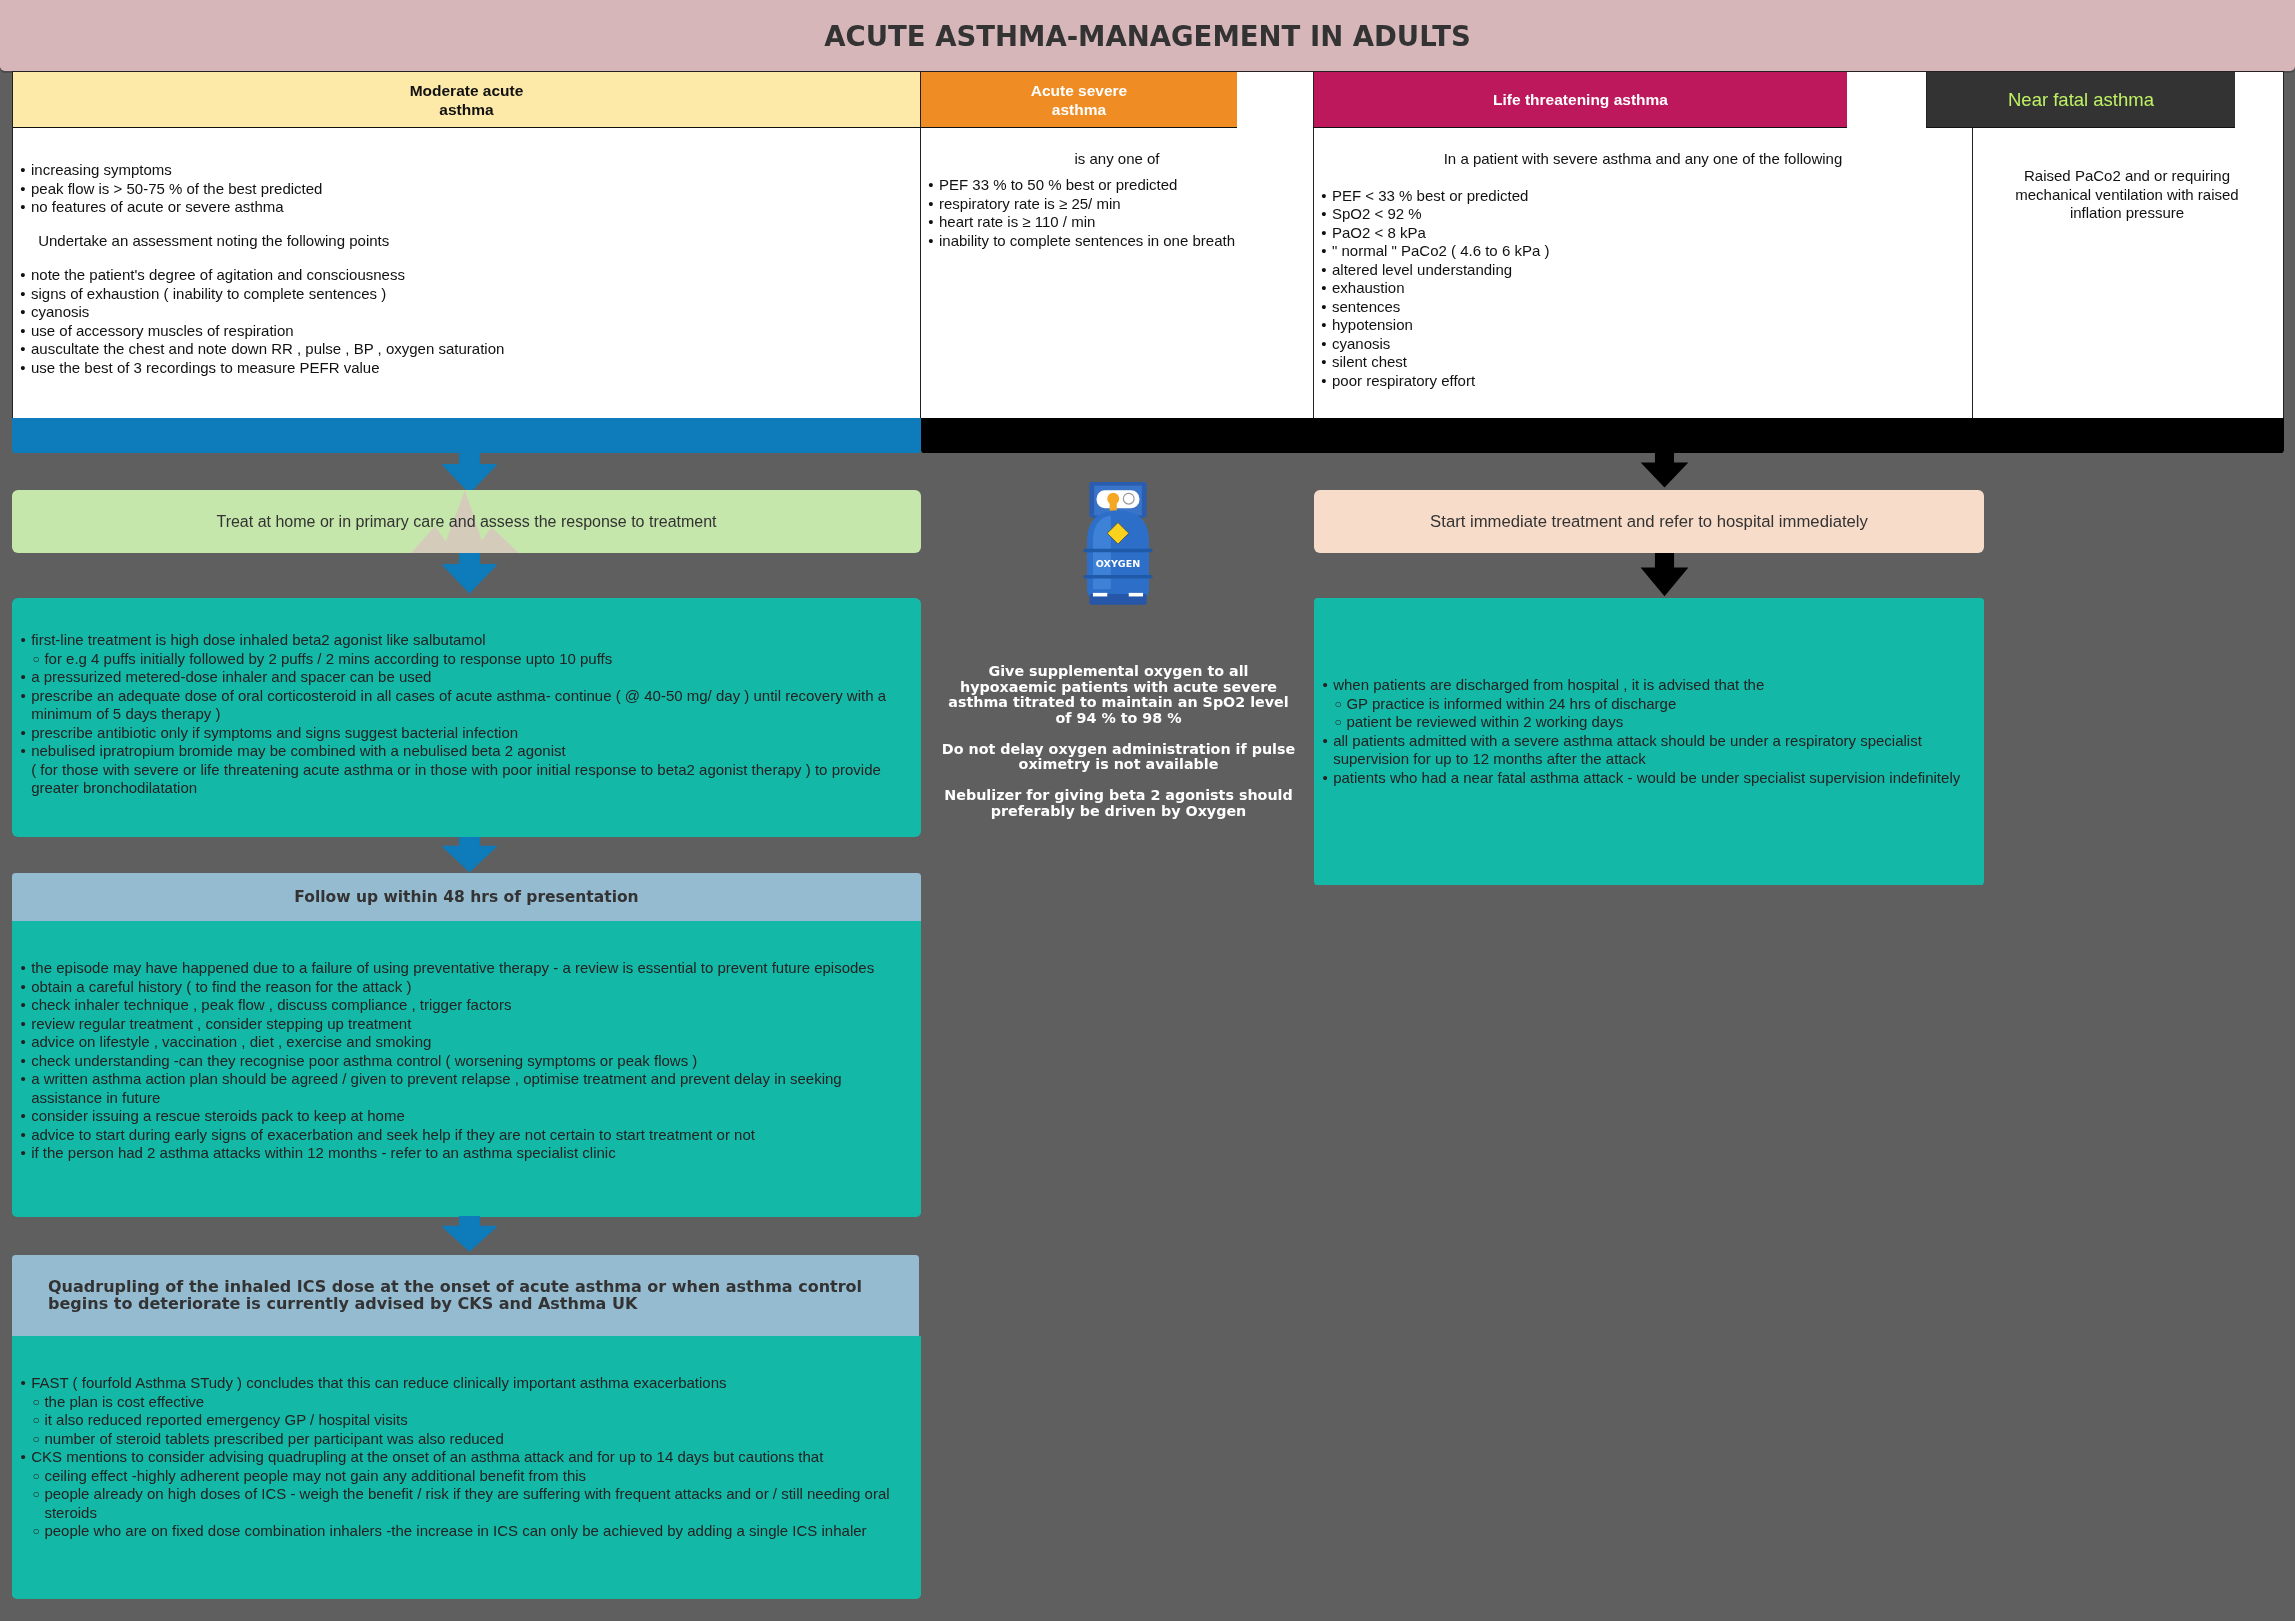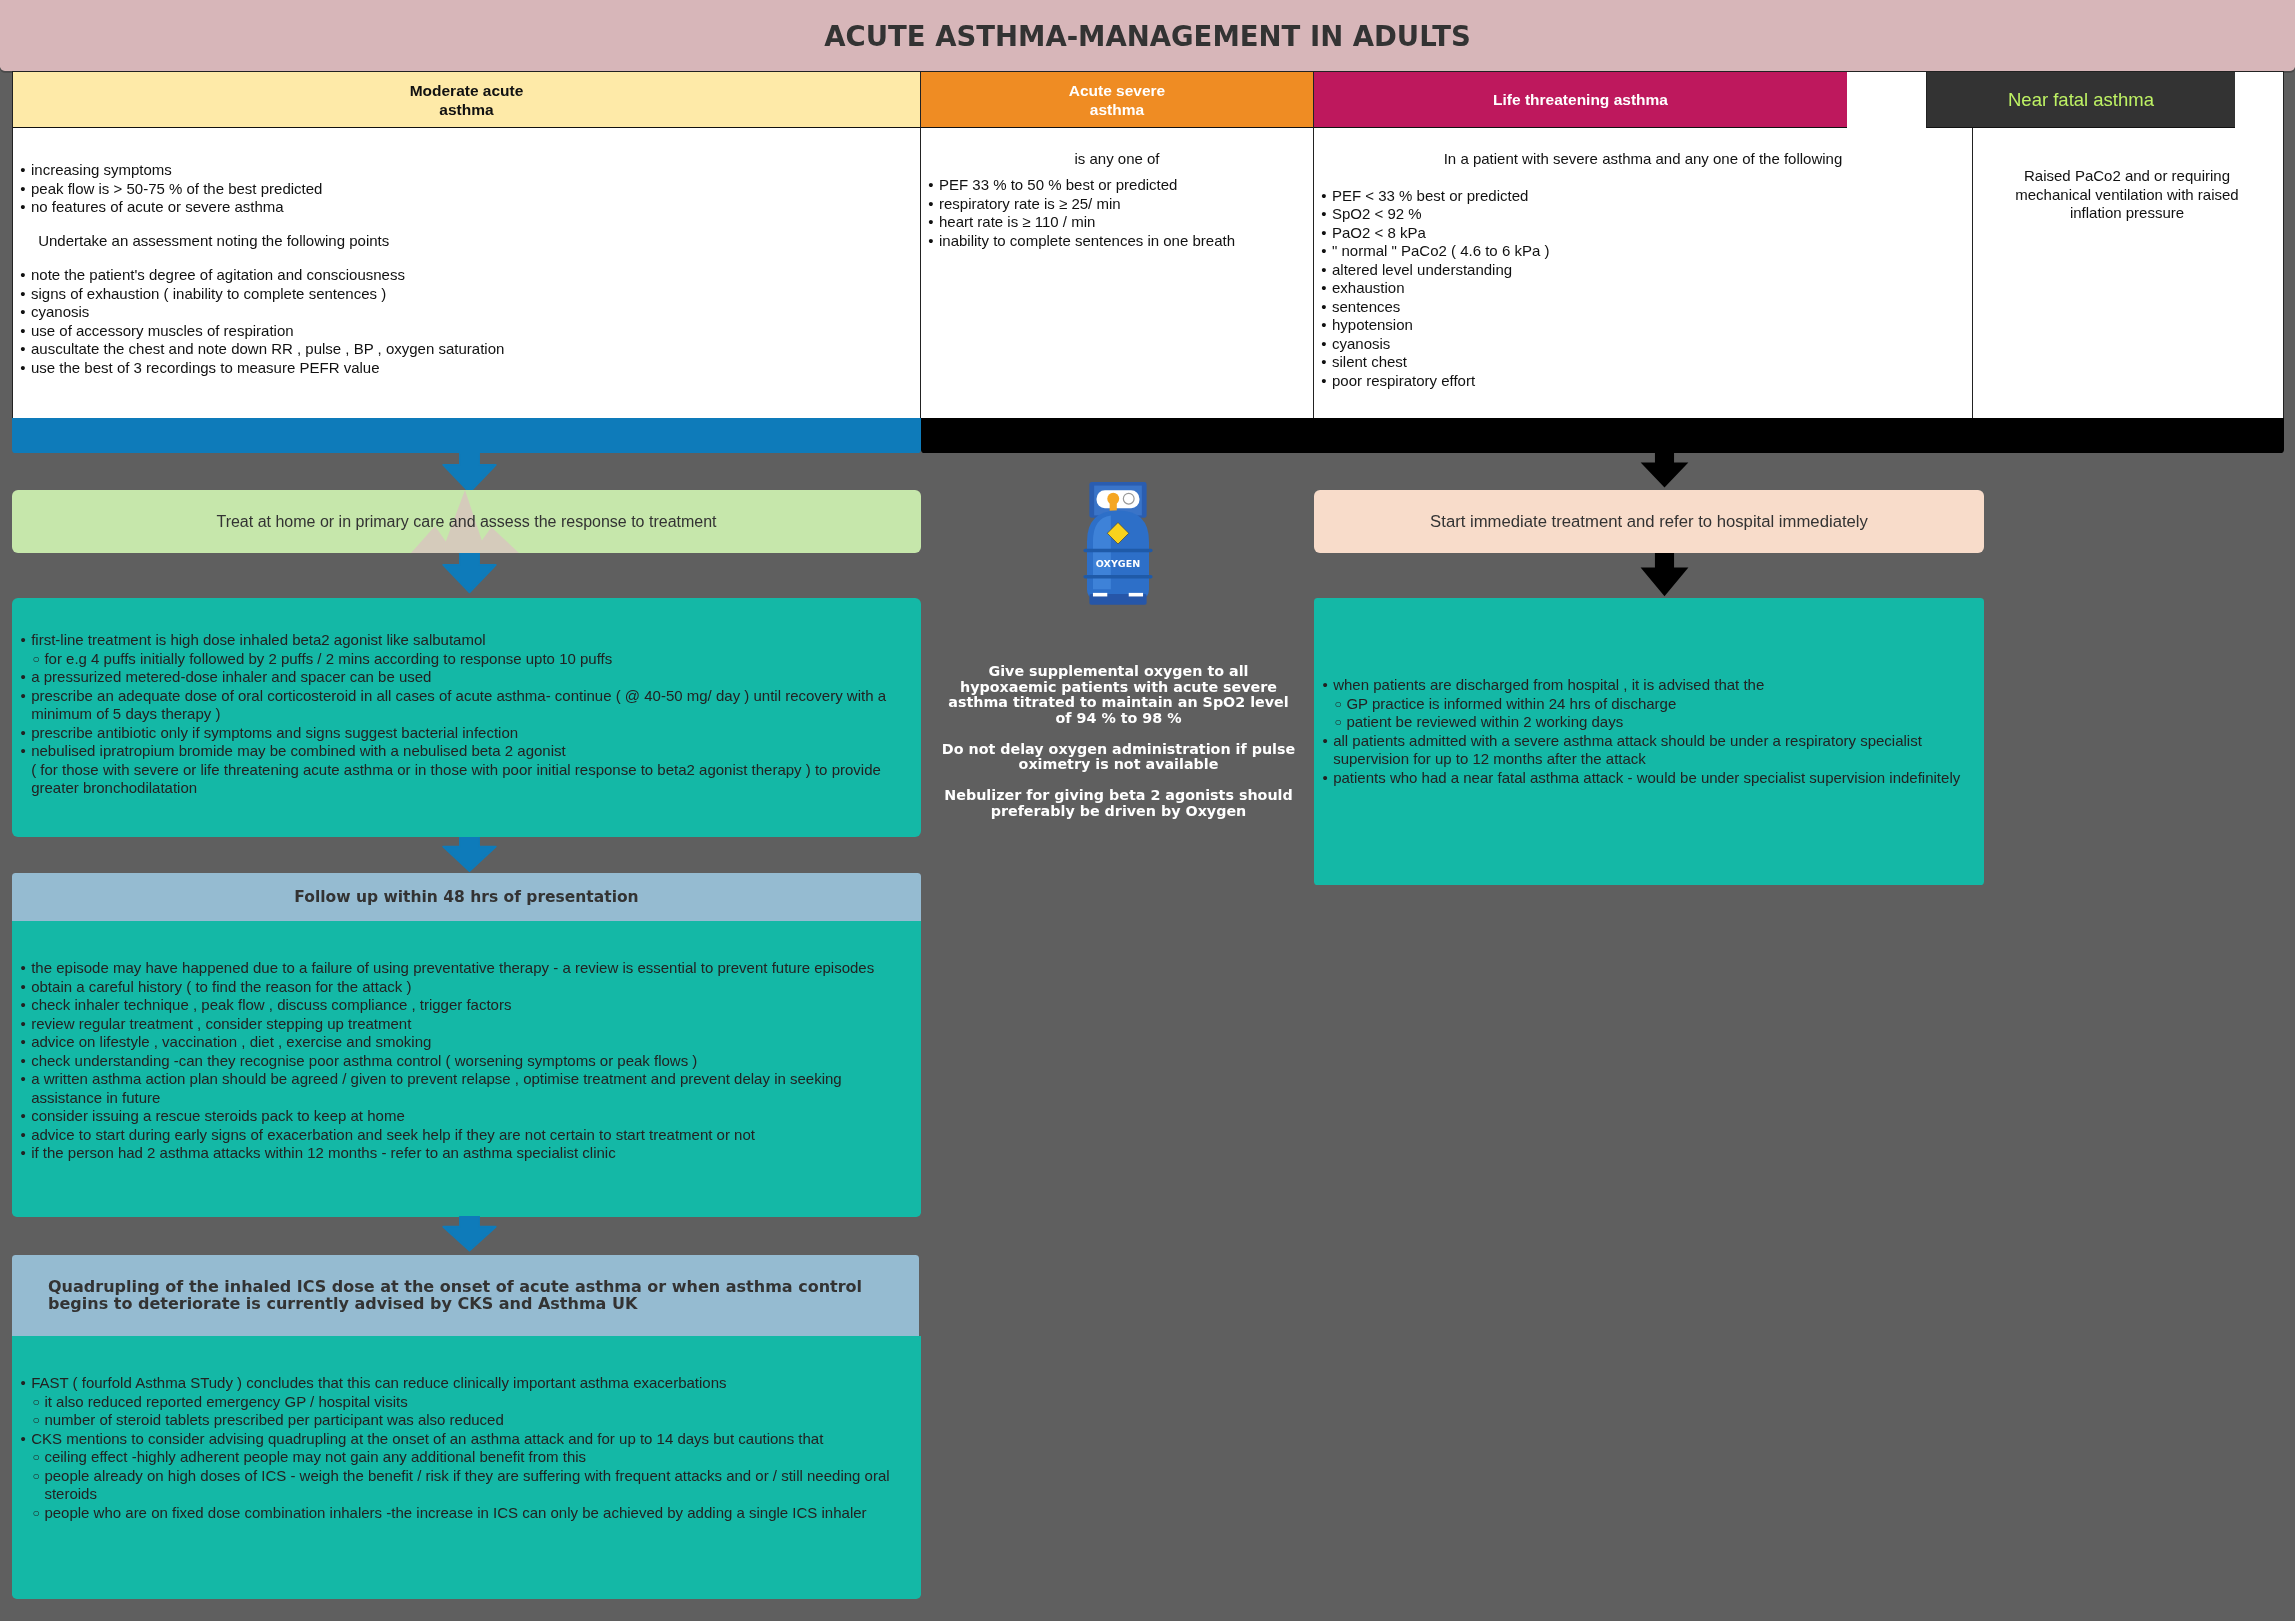--- a/index.html
+++ b/index.html
@@ -52,21 +52,21 @@
 </div>
 
 <div class="abs grid">
 
   <div class="hcell" style="left:0;width:907px;background:#feeaa8;color:#111;">
     <div style="font-weight:bold;">
       <div>Moderate acute</div>
       <div>asthma</div>
     </div>
   </div>
-  <div class="hcell vdiv" style="left:907px;width:393px;background:#ef8c23;color:#fff;">
+  <div class="hcell vdiv" style="left:907px;width:317px;background:#ef8c23;color:#fff;">
     <div style="font-weight:bold;">
       <div>Acute severe</div>
       <div>asthma</div>
     </div>
   </div>
   <div class="hcell vdiv" style="left:1300px;width:534px;background:#be185d;color:#fff;font-weight:bold;">Life threatening asthma</div>
   <div class="hcell vdiv" style="left:1913px;width:309px;background:#333;color:#bef264;font-size:18.5px;">Near fatal asthma</div>
 
   <div class="bcell" style="left:0;width:907px;padding:33px 7.2px 0 7.2px;">
     <ul class="bul" id="mod-intro">
@@ -163,20 +163,21 @@
 </div>
 
 <svg class="arrow" style="left:442px;top:1216px;height:37px;" viewBox="0 0 92 62">
     <path d="M30 0 H62 V18 H90 L46 58 L2 18 H30 Z" fill="#0e7bba" stroke="#0e7bba" stroke-linejoin="round" stroke-width="3"></path>
   </svg>
 
 <div class="box blue-head" style="left:12px;top:1255px;width:907px;height:81px;font-size:16px;line-height:16.7px;padding:0 36px;">Quadrupling of the inhaled ICS dose at the onset of acute asthma or when asthma control begins to deteriorate is currently advised by CKS and Asthma UK</div>
 <div class="box white-box" style="left:12px;top:1336px;width:909px;height:263px;border-radius:0 0 4.8px 4.8px;padding:38px 8.4px 0 8.4px;">
   <ul class="bul" id="ics-list">
       <li>FAST ( fourfold Asthma STudy ) concludes that this can reduce clinically important asthma exacerbations</li>
+      <li class="sub">the plan is cost effective</li>
       <li class="sub">it also reduced reported emergency GP / hospital visits</li>
       <li class="sub">number of steroid tablets prescribed per participant was also reduced</li>
       <li>CKS mentions to consider advising quadrupling at the onset of an asthma attack and for up to 14 days but cautions that</li>
       <li class="sub">ceiling effect -highly adherent people may not gain any additional benefit from this</li>
       <li class="sub">people already on high doses of ICS - weigh the benefit / risk if they are suffering with frequent attacks and or / still needing oral steroids</li>
       <li class="sub">people who are on fixed dose combination inhalers -the increase in ICS can only be achieved by adding a single ICS inhaler</li>
     </ul>
 </div>
 
 <svg class="abs" style="left:1081px;top:482px;width:74px;height:124px;" viewBox="0 0 124 208">

